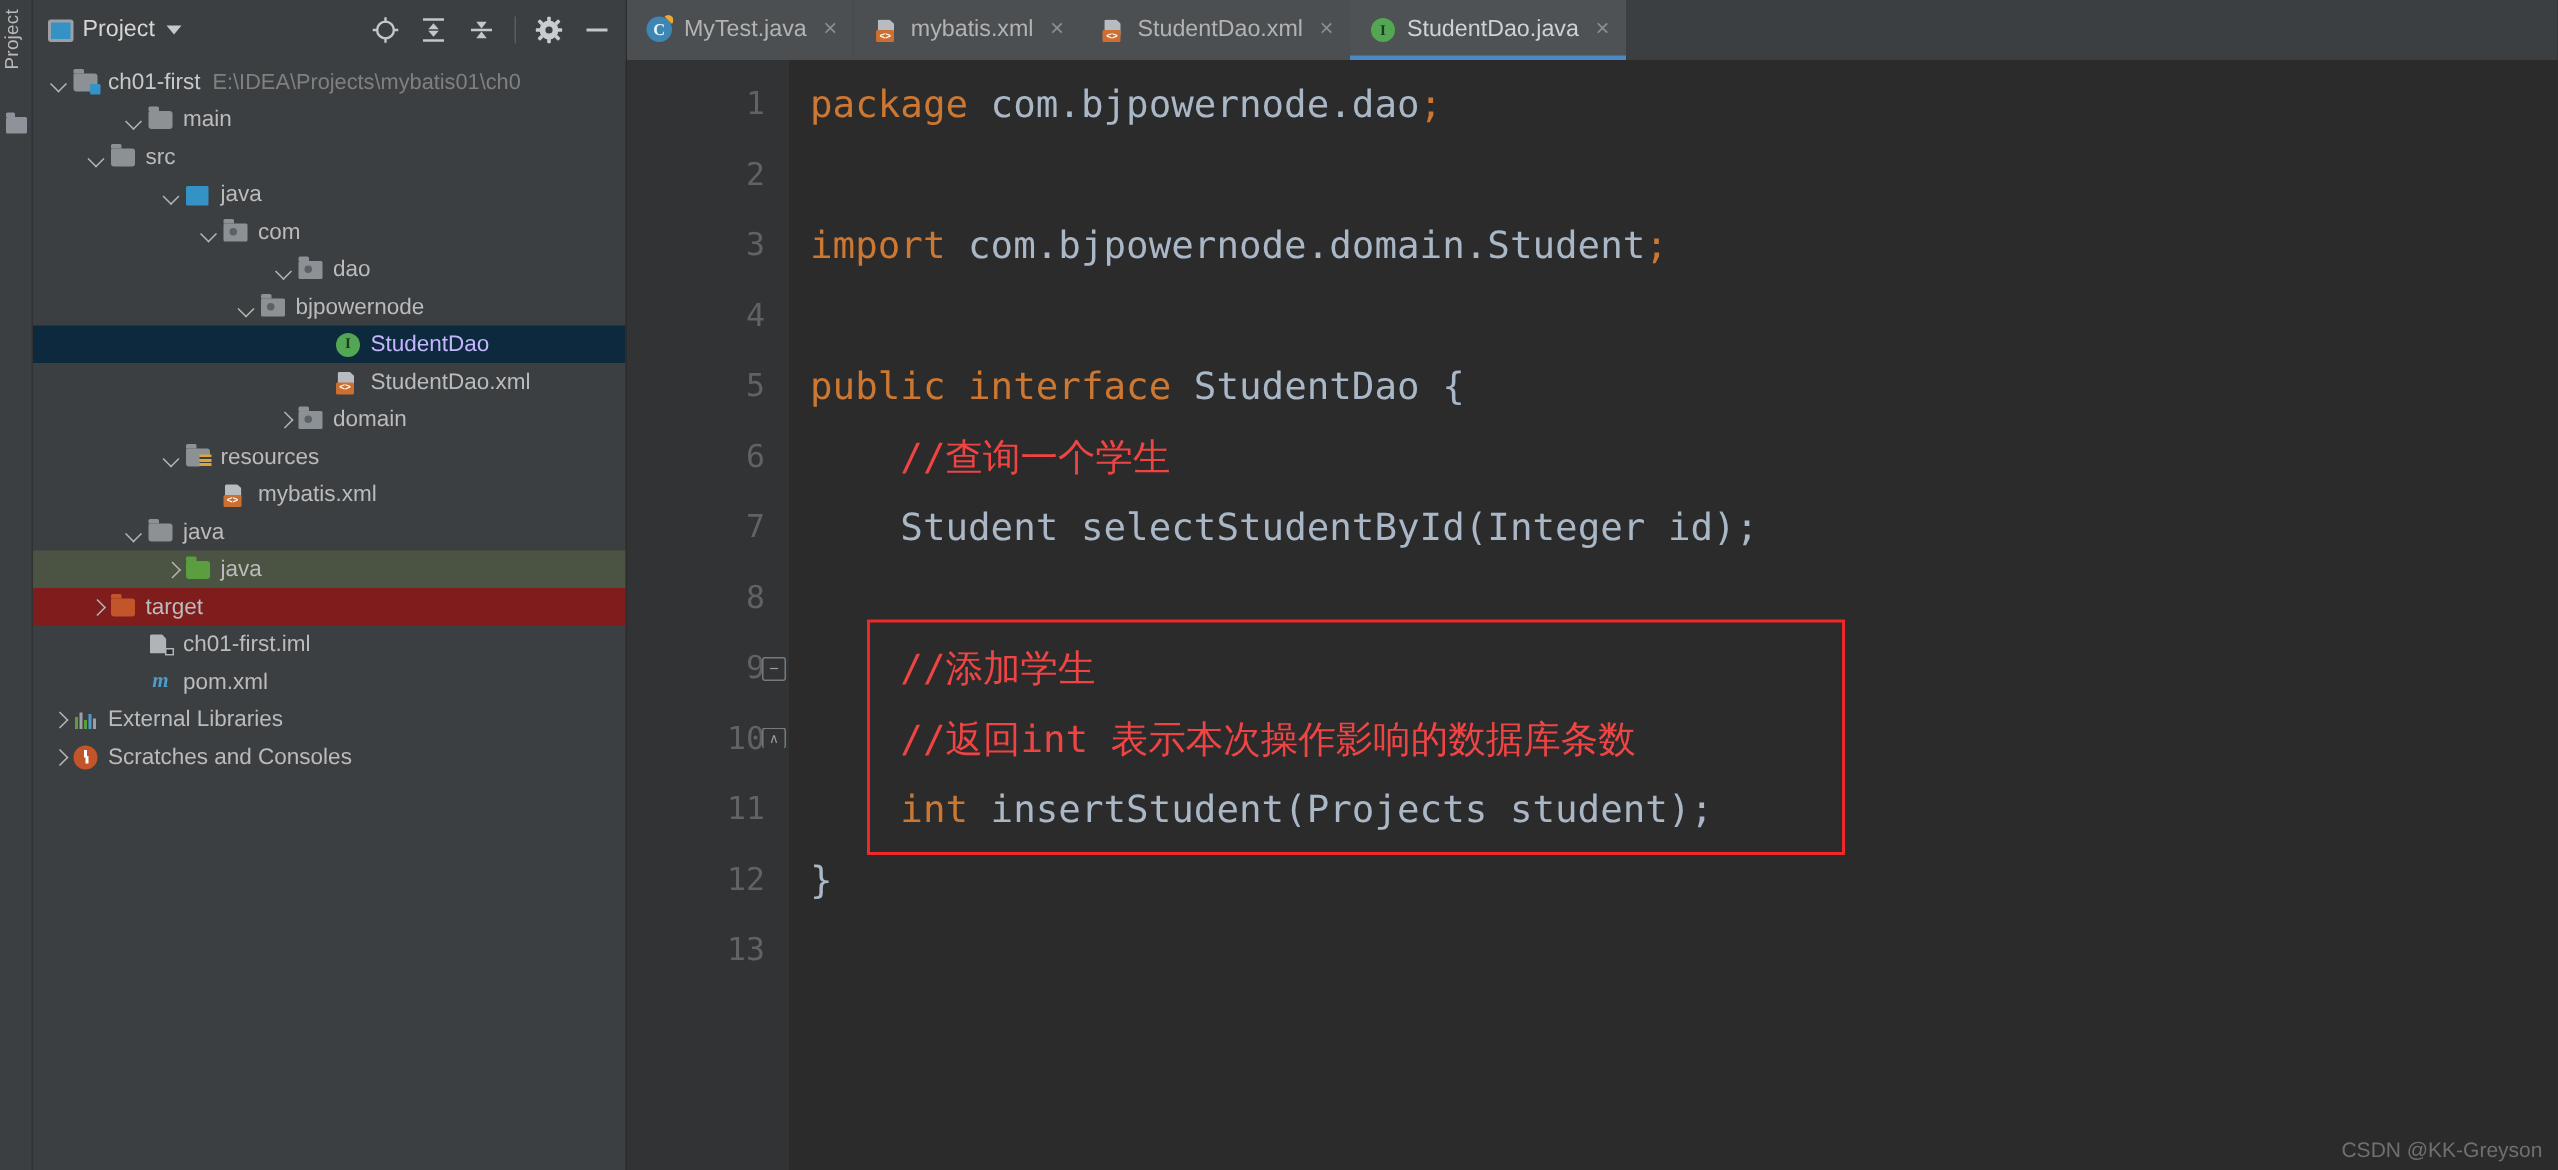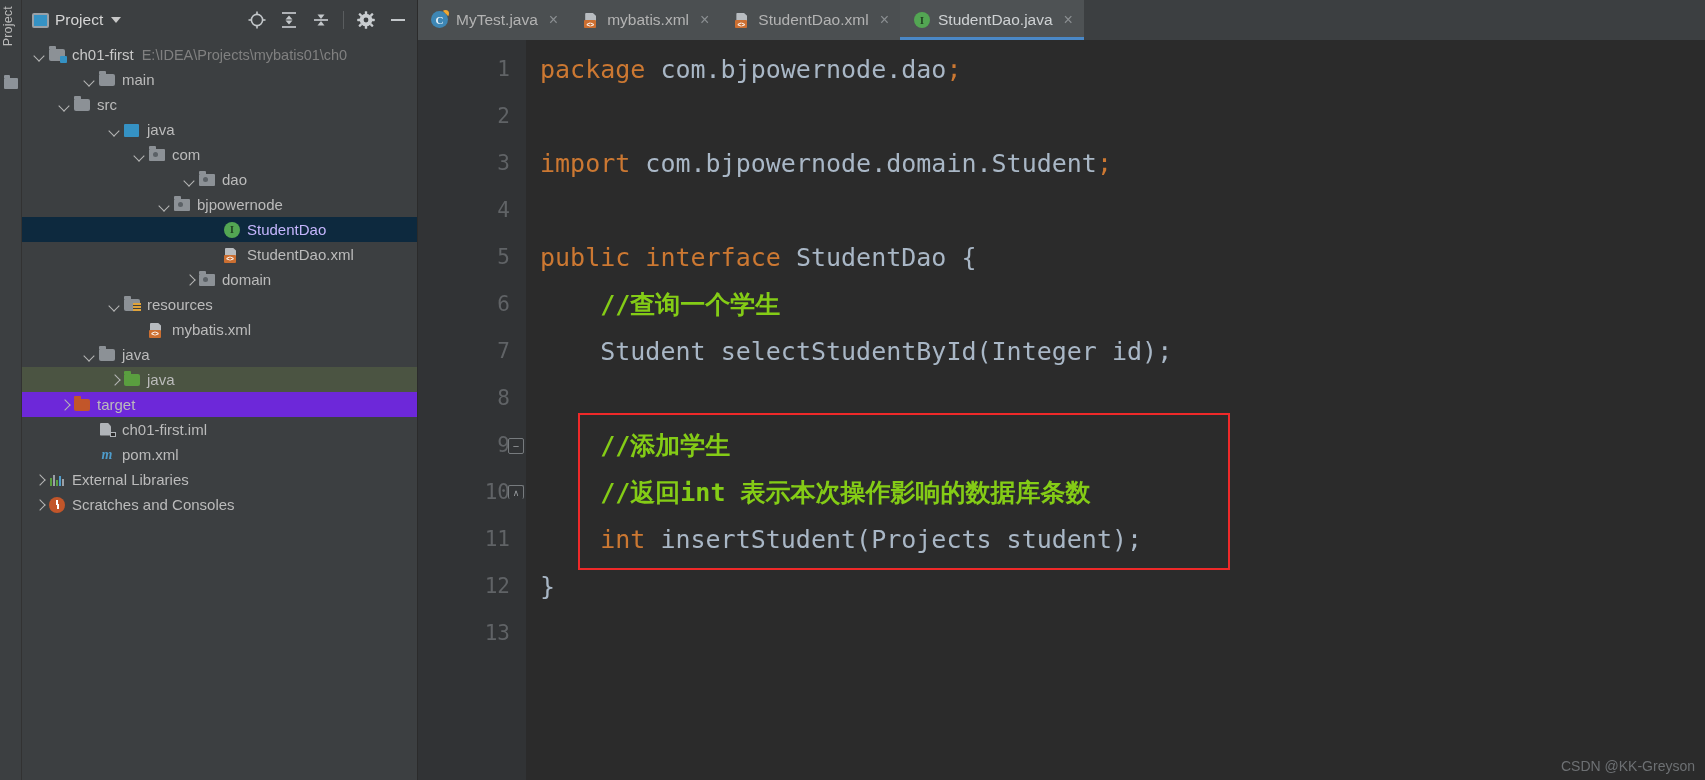--- a/index.html
+++ b/index.html
@@ -58,21 +58,21 @@
   .ph-sep { width:1px; height:18px; background:#5a5d5f; margin:0 3px; }
 
   
   .tree { flex: 1; overflow: hidden; padding-top: 2px; font-size: 15px; }
   .row {
     height: 25px; display: flex; align-items: center;
     color: #bbbbbb; white-space: nowrap; position: relative;
   }
   .row.selected { background: #0d293e; }
   .row.tint-green { background: #4b5442; }
-  .row.tint-olive { background: #6d28d9; }
+  .row.tint-olive { background: #7f1d1d; }
   .arrow {
     width: 16px; height: 16px; flex: 0 0 16px; position: relative;
     display: inline-block;
   }
   .arrow.down:before {
     content: ""; position: absolute; left: 3px; top: 5px;
     width: 7px; height: 7px; border-right: 1.8px solid #b6b6b6;
     border-bottom: 1.8px solid #b6b6b6; transform: rotate(45deg);
   }
   .arrow.right:before {
@@ -207,21 +207,21 @@
   .fold.start { border-radius:2px; }
   .fold.end { border-radius:2px; border-bottom:none; }
   .code {
     flex:1; padding-top: 6px; position:relative;
     font-family:"DejaVu Sans Mono", monospace; font-size: 25px;
     background:#2b2b2b;
   }
   .cl { height:47px; line-height:47px; white-space:pre; padding-left: 14px; }
   .kw { color:#cc7832; }
   .id { color:#a9b7c6; }
-  .cm { color:#84cc16;font-weight:bold; }
+  .cm { color:#ef4444; }
   .mth { color:#a9b7c6; }
   .redbox {
     position:absolute; border:2px solid #ef2929; pointer-events:none;
   }
   .watermark {
     position:absolute; right: 10px; bottom: 6px;
     color:#6d7073; font-size:14px;
   }
   svg { display:block; }
 </style>

